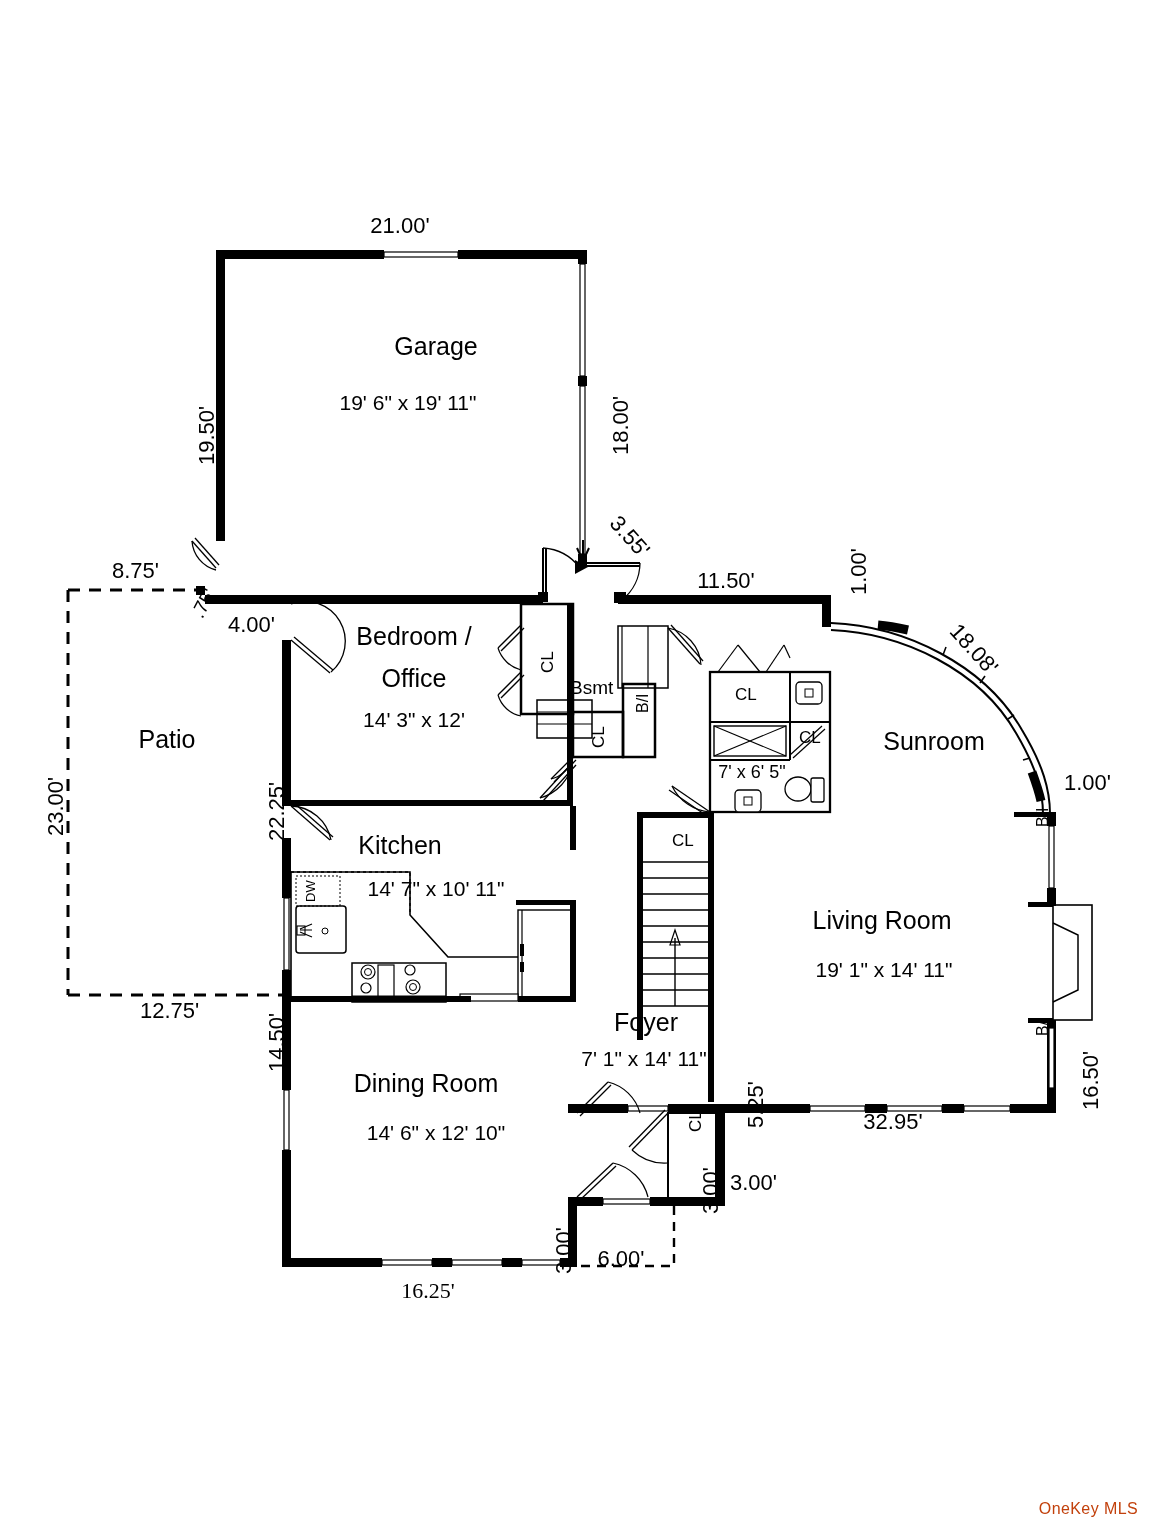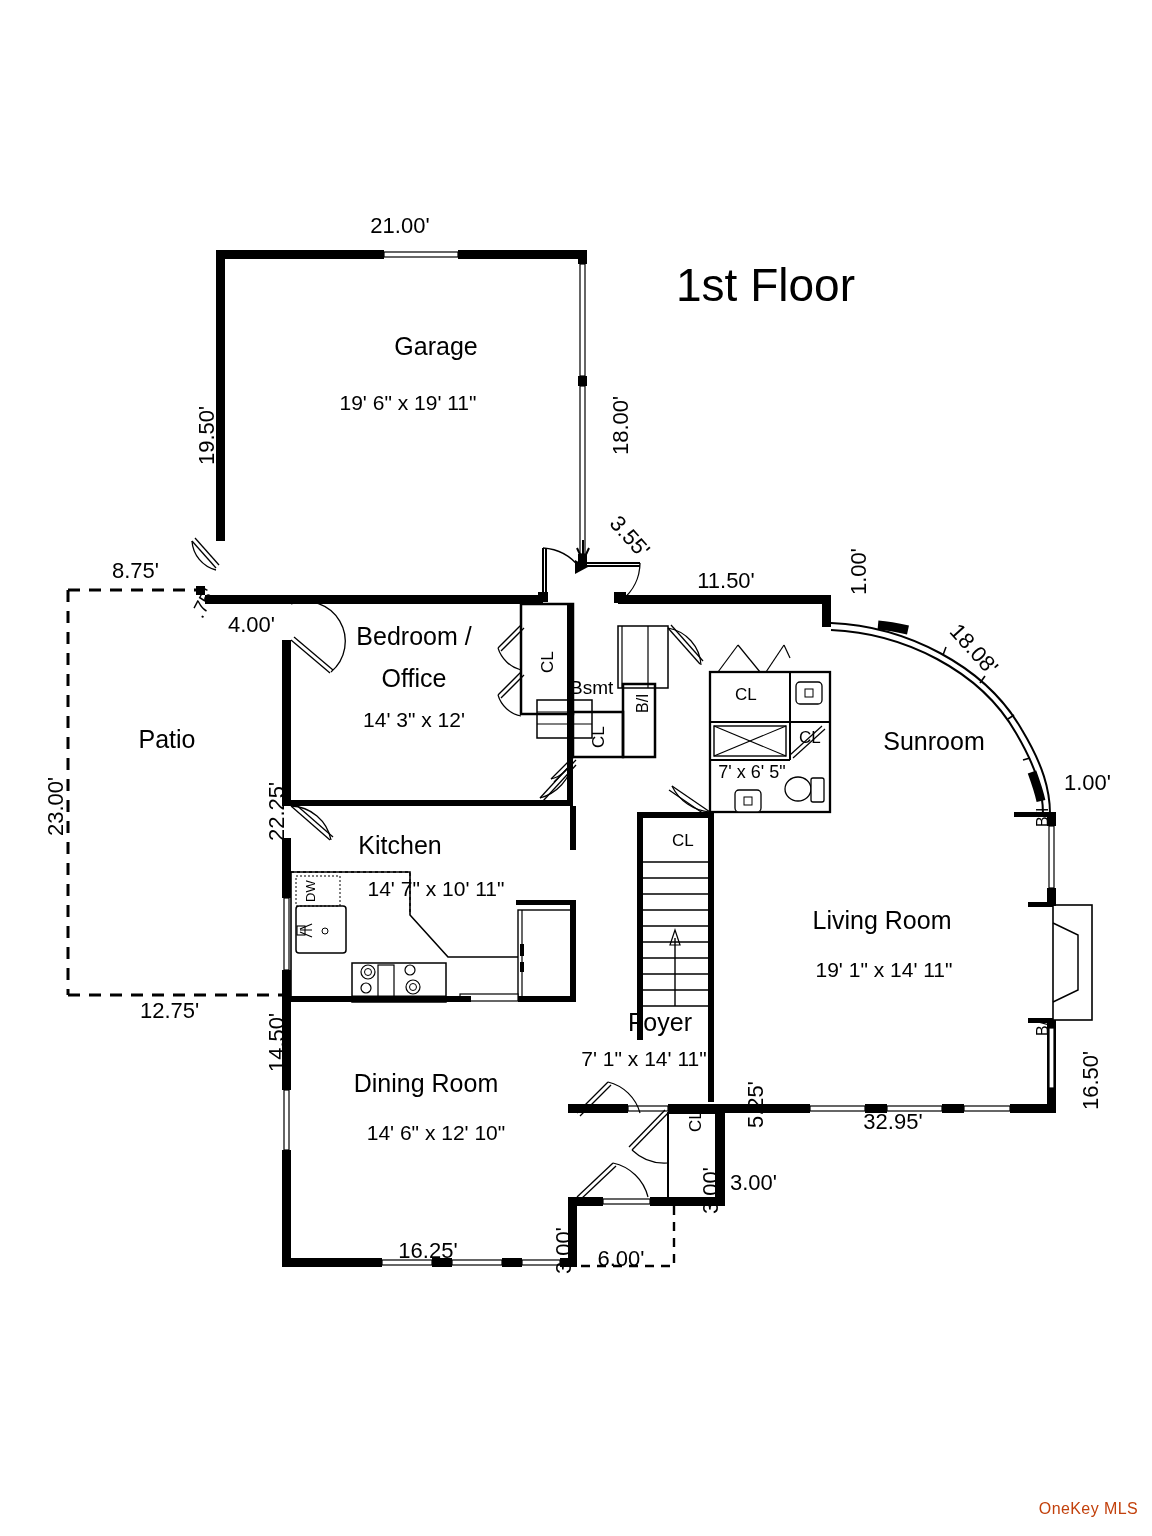--- a/index.html
+++ b/index.html
@@ -374,39 +374,38 @@
     <g>
       <rect x="637" y="812" width="6" height="45" fill="#000"></rect>
     </g>
 
     <g>
       <rect x="570" y="806" width="6" height="44" fill="#000"></rect>
     </g>
 
   </svg>
 
-  <div class="lbl floor-title" style="left:676px; top:262px;">1st Floor</div>
 
   <div class="lbl room-name ctr" style="left:408px; top:334px;margin-left:28px;">Garage</div>
   <div class="lbl room-dim ctr" style="left:408px; top:392px;">19' 6" x 19' 11"</div>
 
   <div class="lbl room-name ctr" style="left:414px; top:624px;">Bedroom /</div>
   <div class="lbl room-name ctr" style="left:414px; top:666px;">Office</div>
   <div class="lbl room-dim ctr" style="left:414px; top:709px;">14' 3" x 12'</div>
 
   <div class="lbl room-name ctr" style="left:400px; top:833px;">Kitchen</div>
   <div class="lbl room-dim ctr" style="left:436px; top:878px;">14' 7" x 10' 11"</div>
 
   <div class="lbl room-name ctr" style="left:426px; top:1071px;">Dining Room</div>
   <div class="lbl room-dim ctr" style="left:436px; top:1122px;">14' 6" x 12' 10"</div>
 
   <div class="lbl room-name ctr" style="left:882px; top:908px;">Living Room</div>
   <div class="lbl room-dim ctr" style="left:884px; top:959px;">19' 1" x 14' 11"</div>
 
-  <div class="lbl room-name ctr" style="left:660px; top:1010px;">Foyer</div>
+  <div class="lbl room-name ctr" style="left:646px; top:1010px;">Foyer</div>
   <div class="lbl room-dim ctr" style="left:644px; top:1048px;">7' 1" x 14' 11"</div>
 
   <div class="lbl room-name ctr" style="left:934px; top:729px;">Sunroom</div>
 
   <div class="lbl room-name ctr" style="left:167px; top:727px;">Patio</div>
 
   <div class="lbl small-label ctr" style="left:752px; top:763px; font-size:18px;">7' x 6' 5"</div>
 
   <div class="lbl small-label" style="left:570px; top:678px; font-size:19px;">Bsmt</div>
 
@@ -443,21 +442,21 @@
   <div class="lbl dim" style="left:228px; top:614px;">4.00'</div>
 
   <div class="lbl dim" style="left:45px; top:836px; transform:rotate(-90deg); transform-origin:left top;">23.00'</div>
 
   <div class="lbl dim" style="left:140px; top:1000px;">12.75'</div>
 
   <div class="lbl dim" style="left:266px; top:841px; transform:rotate(-90deg); transform-origin:left top;">22.25'</div>
 
   <div class="lbl dim" style="left:266px; top:1072px; transform:rotate(-90deg); transform-origin:left top;">14.50'</div>
 
-  <div class="lbl dim ctr" style="left:428px; top:1240px;">16.25'</div>
+  <div class="lbl dim ctr" style="left:428px; top:1280px;font-family:Liberation Serif, serif;">16.25'</div>
 
   <div class="lbl dim" style="left:553px; top:1274px; transform:rotate(-90deg); transform-origin:left top;">3.00'</div>
 
   <div class="lbl dim ctr" style="left:621px; top:1248px;">6.00'</div>
 
   <div class="lbl dim" style="left:700px; top:1214px; transform:rotate(-90deg); transform-origin:left top;">3.00'</div>
 
   <div class="lbl dim" style="left:730px; top:1172px;">3.00'</div>
 
   <div class="lbl dim" style="left:745px; top:1128px; transform:rotate(-90deg); transform-origin:left top;">5.25'</div>

